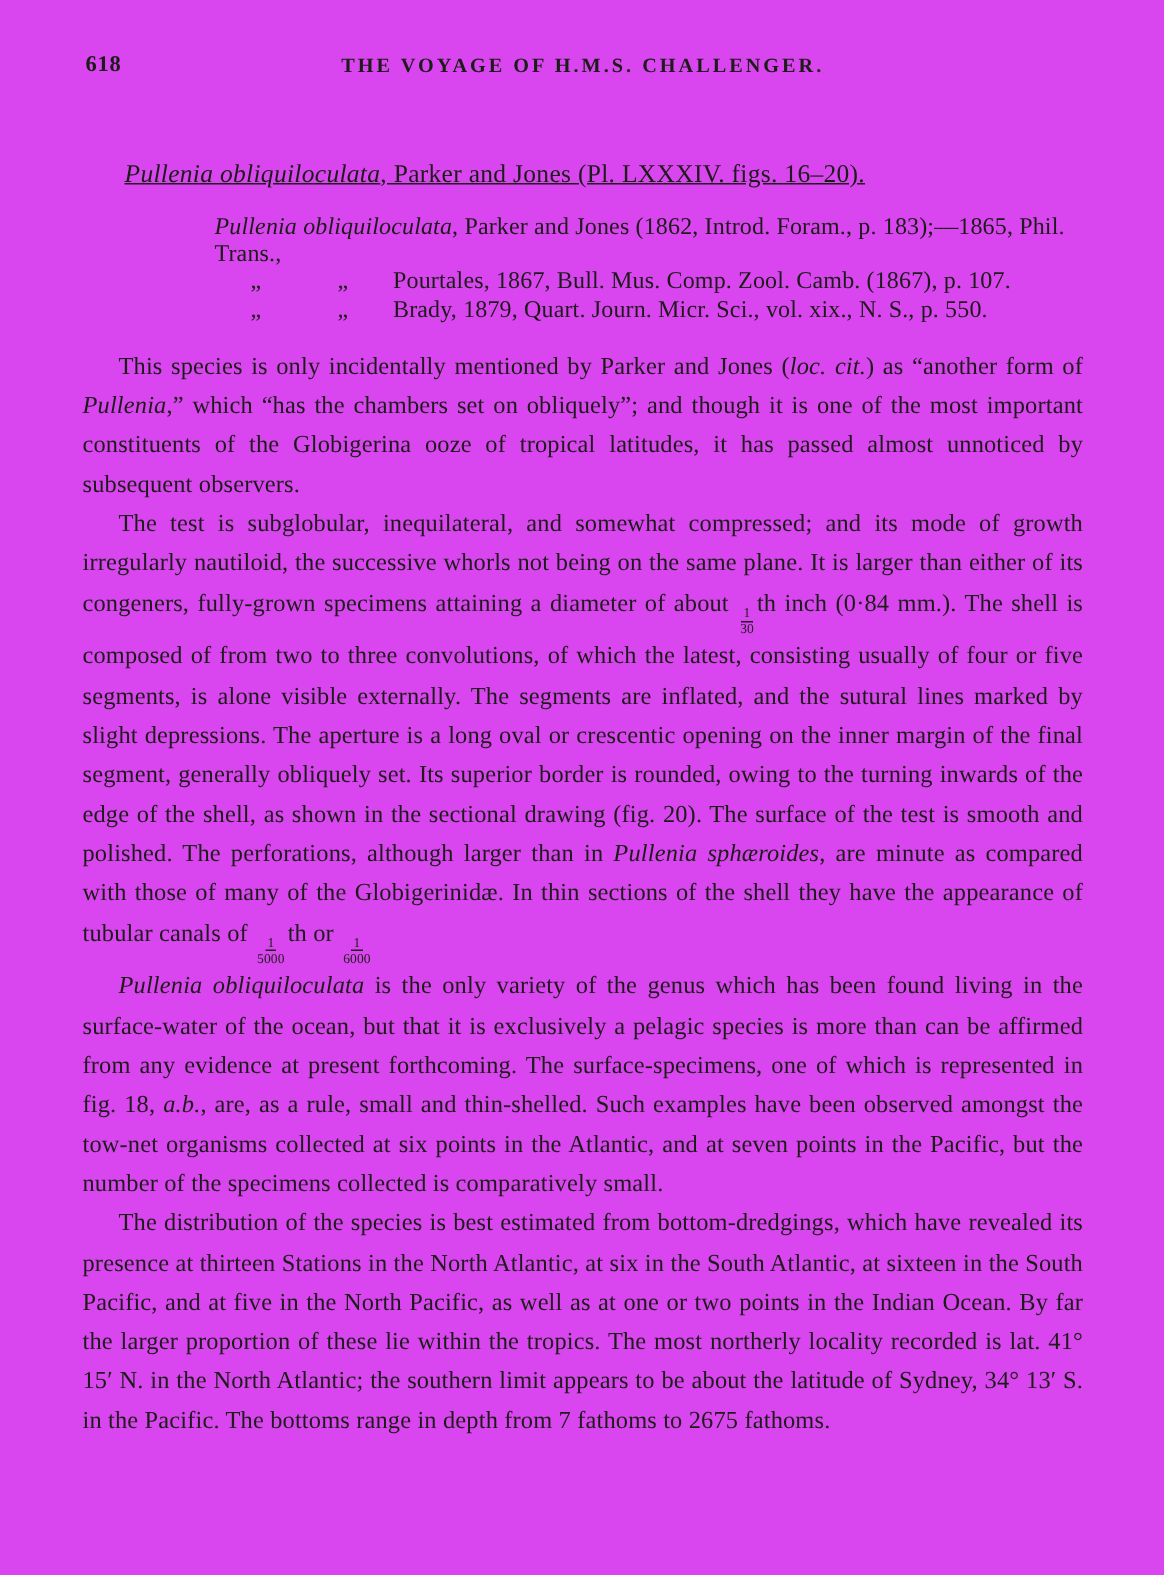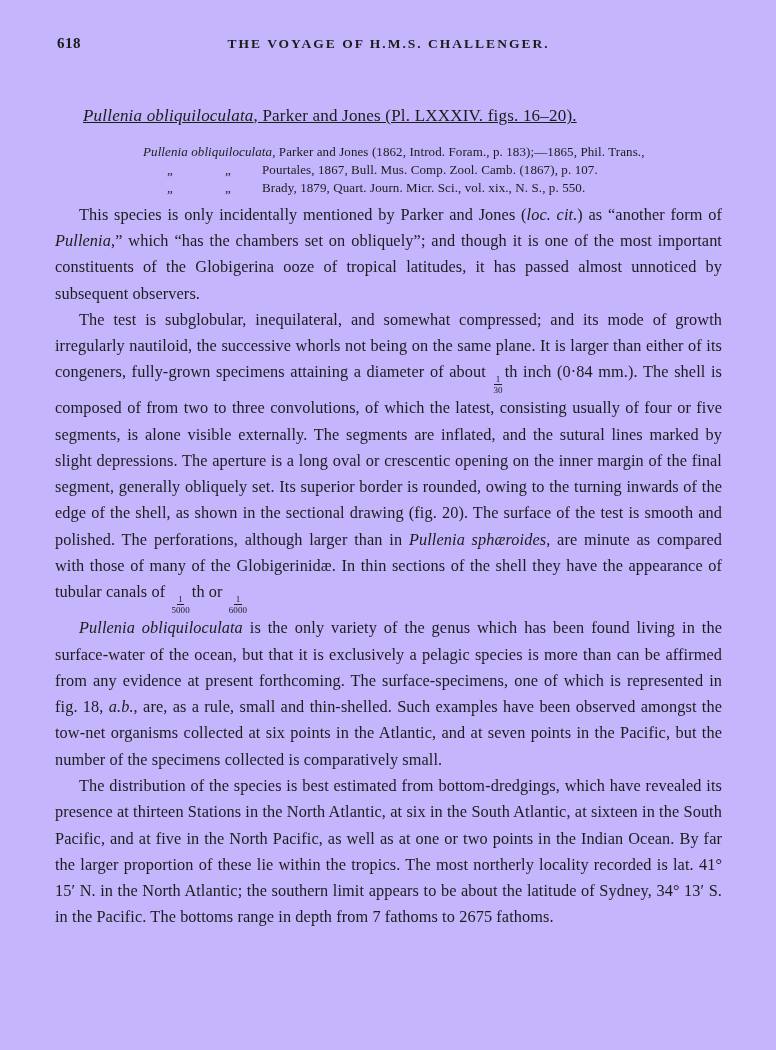--- a/index.html
+++ b/index.html
@@ -3,21 +3,21 @@
 <meta charset="utf-8">
 <title>The Voyage of H.M.S. Challenger — p. 618</title>
 <style>
   * { margin:0; padding:0; box-sizing:border-box; }
   html,body { background:#fbfbf9; }
   body { font-family:"Liberation Serif", serif; color:#1d1c1a; }
   .page {
     position:relative;
     width:776px; height:1050px;
     margin:0 auto;
-    background:#c4b5fd;
+    background:#d946ef;
     padding:36px 54px 0 55px;
     overflow:hidden;
   }
   
   .running-head {
     position:relative;
     text-align:center;
     font-size:13.5px;
     font-weight:bold;
     letter-spacing:2px;
@@ -33,30 +33,30 @@
     padding-left:28px;
     font-size:17px;
     letter-spacing:0.2px;
     text-decoration:underline;
   }
   
   .synonymy {
     margin-top:17px;
     margin-left:88px;
     margin-right:6px;
-    font-size:13px;
+    font-size:16px;
     line-height:18.2px;
     letter-spacing:0.1px;
   }
   .syn-cont { padding-left:62px; }
   .syn-ditto .d1 { display:inline-block; margin-left:24px; width:58px; }
   .syn-ditto .d2 { display:inline-block; width:37px; }
   
   .body-text {
-    margin-top:4px;
+    margin-top:15px;
     font-size:16.3px;
     line-height:26.3px;
     text-align:justify;
     letter-spacing:0.1px;
   }
   .para { text-indent:24px; }
   .it { font-style:italic; }
   
   .frac {
     display:inline-flex;

